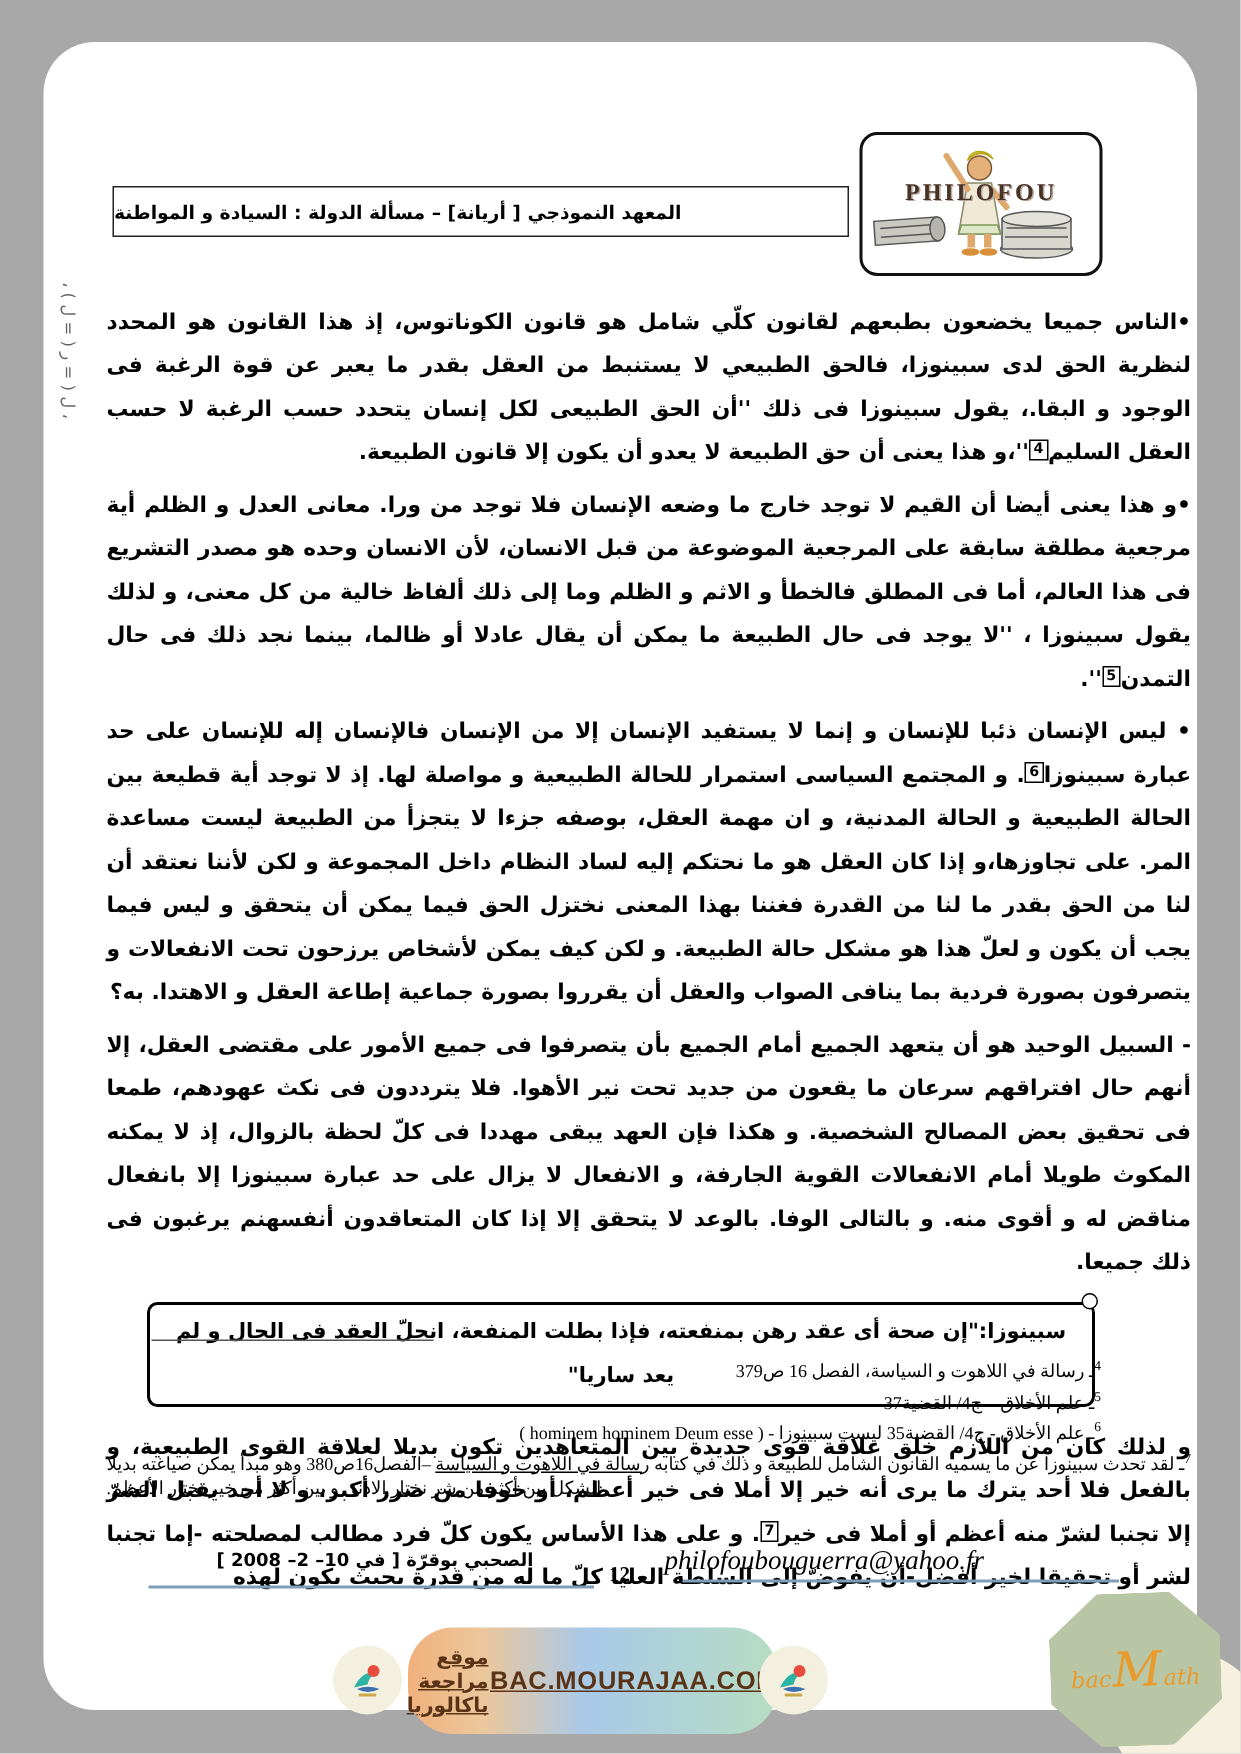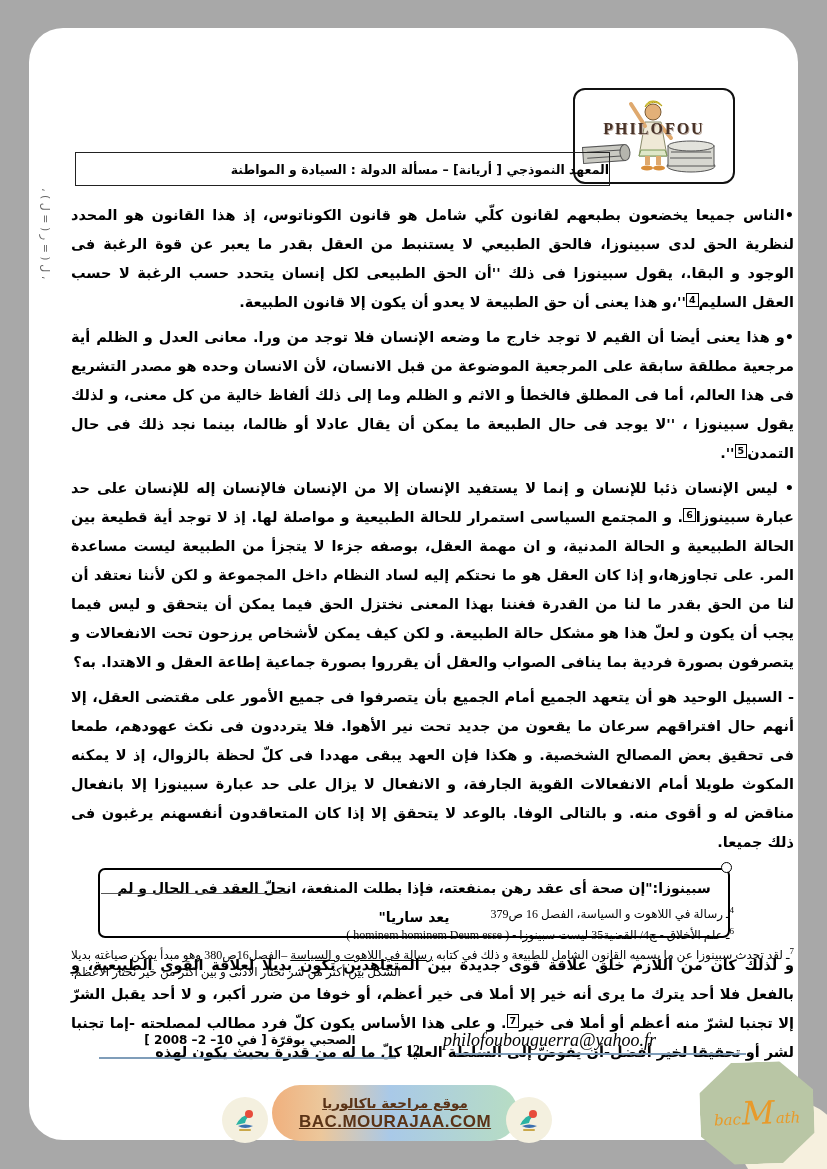--- a/index.html
+++ b/index.html
@@ -19,23 +19,23 @@
     position:absolute;left:544px;top:60px;width:158px;height:92px;
     border:2.5px solid #111;border-radius:12px;background:#fff;overflow:hidden;
   }
   .logo-box svg{position:absolute;left:0;top:0}
   .logo-text{
     position:absolute;left:0;right:0;top:30px;text-align:center;
     font-family:"Liberation Serif",serif;font-weight:bold;font-size:16px;
     letter-spacing:2px;color:#473228;text-shadow:1px 1px 0 #b9a79b;
   }
   .title-box{
-    position:absolute;left:46px;top:124px;width:489px;height:32px;
-    border:1.5px solid #222;display:flex;align-items:center;justify-content:flex-start;
-    direction:rtl;font-weight:bold;font-size:12.5px;color:#000;padding-left:44px;
+    position:absolute;left:46px;top:96px;width:489px;height:32px;
+    border:1.5px solid #222;display:flex;align-items:center;justify-content:flex-end;
+    direction:rtl;font-weight:bold;font-size:12.5px;color:#000;
   }
 
   
   .watermark{
     position:absolute;left:10px;top:160px;height:740px;
     writing-mode:vertical-rl;letter-spacing:30px;font-size:11px;
     color:#2f2f2f;opacity:.75;white-space:nowrap;
   }
 
   
@@ -88,24 +88,24 @@
     position:absolute;left:377px;top:1015px;
     font-family:"Liberation Serif",serif;font-weight:bold;font-size:14px;color:#000;text-align:center;
   }
 
   
   .corner-curl{
     position:absolute;right:-14px;bottom:-22px;width:100px;height:90px;
     border-radius:50%;background:#f6f0de;
   }
   .banner-pill{
-    position:absolute;left:272px;top:1085px;width:246px;height:56px;border-radius:30px;
+    position:absolute;left:272px;top:1085px;width:246px;height:71px;border-radius:30px;
     background:linear-gradient(90deg,#f0b07d 0%,#ecc79b 20%,#a9c9e8 48%,#b7ddc3 100%);
-    display:flex;flex-direction:column;align-items:center;justify-content:center;
-    gap:1px;text-align:center;text-decoration:none;
+    display:flex;flex-direction:row;align-items:center;justify-content:center;
+    gap:1px;text-decoration:none;
   }
   .banner-line1{
     direction:rtl;font-weight:bold;font-size:13.5px;color:#5a3317;
     text-decoration:underline;
   }
   .banner-line2{
     font-weight:bold;font-size:17px;color:#5a3317;letter-spacing:.5px;
     text-decoration:underline;font-family:"Liberation Sans","DejaVu Sans",sans-serif;
   }
   .logo-circle{
@@ -186,20 +186,21 @@
       <span class="quote-corner"></span>
       <span>سبينوزا:"إن صحة أى عقد رهن بمنفعته، فإذا بطلت المنفعة، انحلّ العقد فى الحال و لم يعد ساريا"</span>
     </div>
 
     <p><span>و لذلك كان من اللازم خلق علاقة قوى جديدة بين المتعاهدين تكون بديلا لعلاقة القوى الطبيعية، و بالفعل فلا أحد يترك ما يرى أنه خير إلا أملا فى خير أعظم، أو خوفا من ضرر أكبر، و لا  أحد يقبل الشرّ إلا تجنبا لشرّ منه أعظم أو أملا فى خير</span><sup class="fref">7</sup><span>. و على هذا الأساس يكون كلّ فرد مطالب لمصلحته  -إما تجنبا لشر أو تحقيقا لخير أفضل-أن يفوضّ إلى السلطة العليا كلّ ما له من قدرة بحيث يكون لهذه</span></p>
   </div>
 
   <div class="footnotes">
     <div class="fn-sep"></div>
     <p class="fn fn4"><span class="fn-num">4</span><span>ـ رسالة في اللاهوت و السياسة، الفصل 16 ص379</span></p>
+    <p class="fn fn5"><span class="fn-num">5</span><span>ـ علم الأخلاق – ج4/ القضية37</span></p>
     <p class="fn fn6"><span class="fn-num">6</span><span>ـ علم الأخلاق - ج4/ القضية35 ليست سبينوزا  - </span><span class="fn-latin">( hominem hominem Deum esse )</span></p>
     <p class="fn fn7"><span class="fn-num">7</span><span>ـ لقد تحدث سبينوزا عن ما يسميه القانون الشامل للطبيعة و ذلك في كتابه </span><span class="fn-under">رسالة في اللاهوت و السياسة</span><span> –الفصل16ص380 وهو مبدأ يمكن صياغته بديلا الشكل بين  أكثر من شر نختار الادنى و بين أكثر من  خير نختار الأعظم.</span></p>
   </div>
 
   <a class="fo-email" href="#">philofoubouguerra@yahoo.fr</a>
   <div class="fo-author">الصحبي بوقرّة [ في 10– 2– 2008 ]</div>
   <div class="fo-rule-left"></div>
   <div class="fo-rule-right"></div>
   <div class="fo-page">12</div>
 

